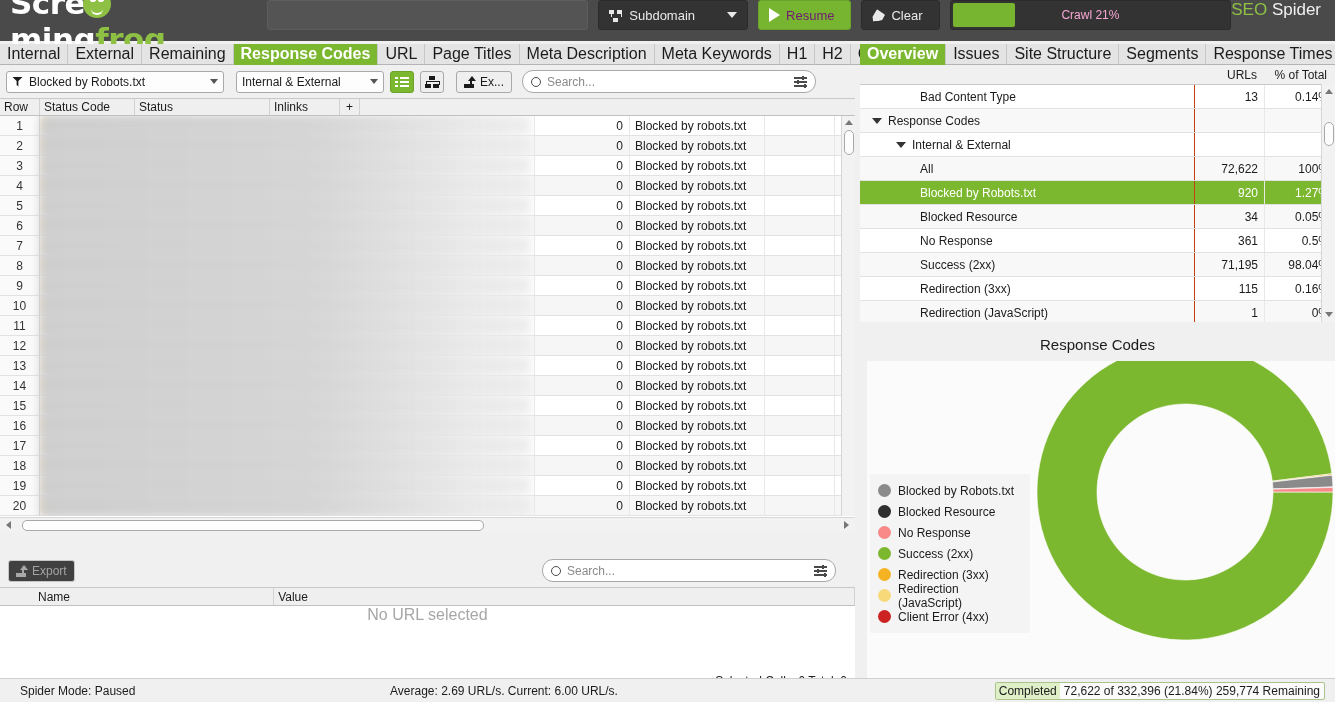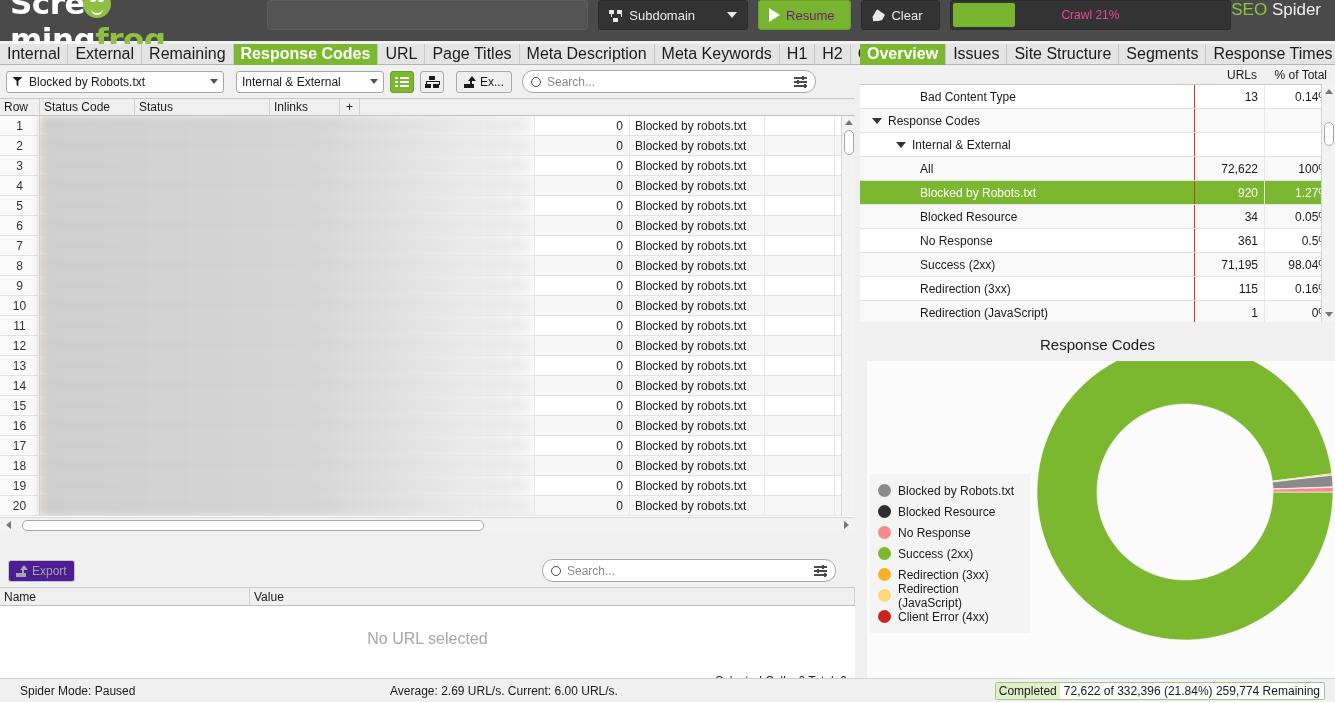--- a/index.html
+++ b/index.html
@@ -80,21 +80,21 @@
   }
   .progress-wrap {
     margin-left: 10px; width: 305px; height: 30px; background: #333333;
     border: 1px solid #2b2b2b; border-radius: 3px; position: relative;
     display: flex; align-items: center; justify-content: center;
   }
   .progress-fill {
     position: absolute; left: 2px; top: 2px; bottom: 2px; width: 62px;
     background: #77b530; border-radius: 2px;
   }
-  .progress-label { position: relative; color: #ec4899; font-size: 12px; }
+  .progress-label { position: relative; color: #f9a8d4; font-size: 12px; }
   .seo-spider {
     margin-left: auto; margin-right: 14px; font-size: 17px; white-space: nowrap;
   }
   .seo-spider .g { color: #8ec044; }
   .seo-spider .w { color: #efefef; }
 
   
   .tabstrip {
     position: absolute; height: 21px; display: flex; align-items: stretch;
     background: #f0f0f0; font-size: 16px;
@@ -265,37 +265,37 @@
     background: #fff; border-bottom: 1px solid #c8c8c8;
     display: flex; align-items: center; justify-content: flex-end;
     padding-right: 8px; font-size: 12px;
   }
 
   
   .lowbar {
     position: absolute; left: 0; top: 489px; width: 855px; height: 33px;
     display: flex; align-items: center; padding: 0 8px;
   }
-  .exportbtn.disabled { color: #a3a3a3; background: #4c1d95; border-color: #c6c6c6; margin-left: 0; }
+  .exportbtn.disabled { color: #a3a3a3; background: #404040; border-color: #c6c6c6; margin-left: 0; }
   .exportbtn.disabled .icon-export:before { border-bottom-color: #a8a8a8; }
   .exportbtn.disabled .icon-export:after {
     background:#a8a8a8;
     box-shadow: -6px 4px 0 0 #a8a8a8, -4px 4px 0 0 #a8a8a8, -2px 4px 0 0 #a8a8a8,
                 0px 4px 0 0 #a8a8a8, 2px 4px 0 0 #a8a8a8;
   }
   #low-search { width: 294px; margin-left: auto; margin-right: 11px; }
 
   .nv-head {
     position: absolute; left: 0; top: 522px; width: 855px; height: 19px;
     display: flex; background: #efefef; border-top: 1px solid #c8c8c8;
     border-bottom: 1px solid #c0c0c0; font-size: 12px;
   }
   .nv-body {
     position: absolute; left: 0; top: 541px; width: 855px; height: 65px;
-    background: #fff; display: flex; align-items: center; justify-content: center;
+    background: #fff; display: flex; justify-content: center;
   }
   .nourl { color: #a6a6a6; font-size: 16px; }
   .statusrow2 {
     position: absolute; left: 0; top: 606px; width: 855px; height: 20px;
     background: #fff; border-bottom: 1px solid #c8c8c8;
     display: flex; align-items: center; justify-content: flex-end;
     padding-right: 8px; font-size: 12px;
   }
 
   
@@ -736,21 +736,21 @@
         <span>Export</span>
       </div>
       <div class="searchbox" id="low-search">
         <span class="icon-mag"></span>
         <span class="search-ph">Search...</span>
         <span class="icon-sliders"></span>
       </div>
     </div>
 
     <div class="nv-head" id="nv-head">
-        <div class="gh" style="width: 250px;">
+        <div class="gh" style="width: 250px; margin-left: 34px;">
           <span>Name</span>
         </div>
         <div class="gh" style="width: 605px;">
           <span>Value</span>
         </div>
       </div>
     <div class="nv-body">
       <span class="nourl">No URL selected</span>
     </div>
     <div class="statusrow2">

